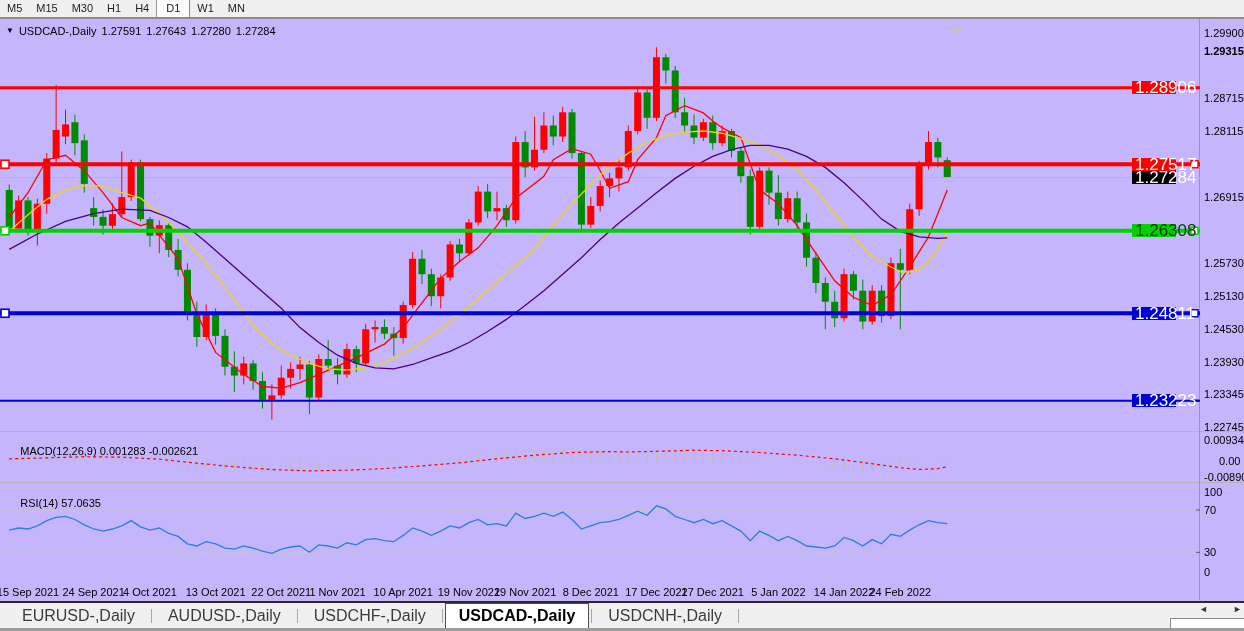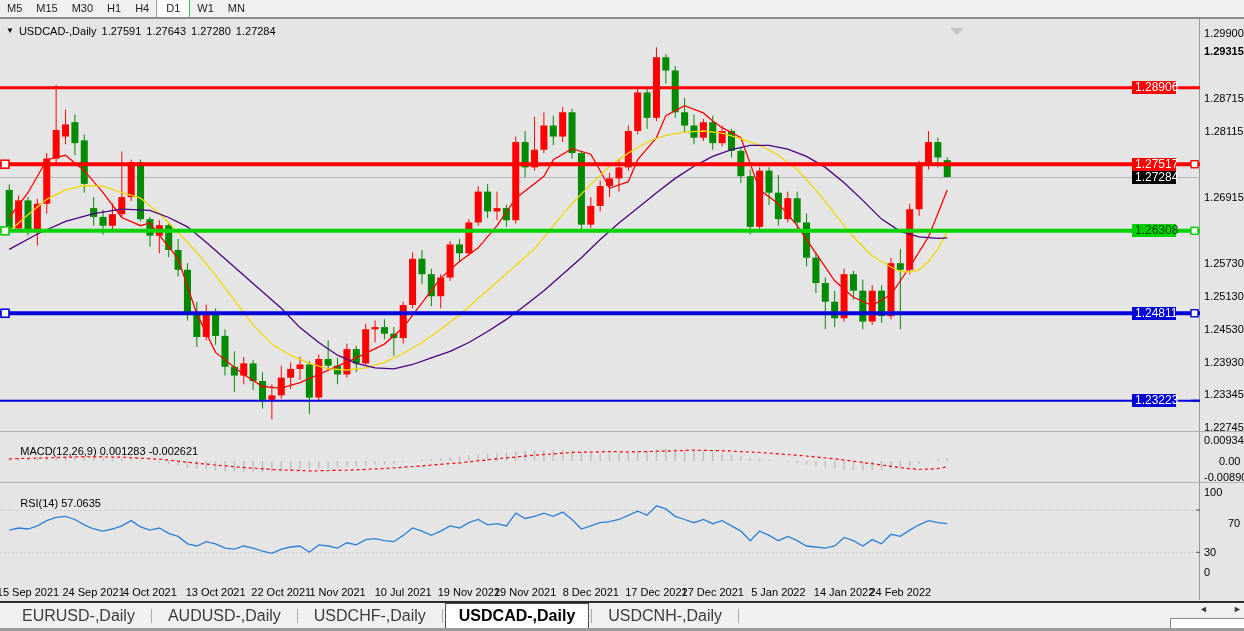--- a/index.html
+++ b/index.html
@@ -1,32 +1,32 @@
 <!DOCTYPE html>
 <html><head>
 <meta charset="utf-8">
 <style>
   html,body{margin:0;padding:0;background:#d4d0c8;}
-  #screen{position:relative;width:1244px;height:631px;background:#e5e5e5;overflow:hidden;
+  #screen{position:relative;width:1244px;height:631px;background:#c4b5fd;overflow:hidden;
           font-family:"Liberation Sans",sans-serif;font-size:11px;color:#000;}
   
   #toolbar{position:absolute;left:0;top:0;width:1244px;height:17px;background:#f0f0f0;
            border-bottom:2px solid #8c8c8c;display:flex;align-items:center;}
   .tf{padding:1px 7px;height:15px;line-height:15px;color:#222;cursor:default;}
   .tf.active{background:#fbfbfb;border-left:1px solid #9a9a9a;border-right:1px solid #22c55e;padding:1px 9px;}
   
   #titlebox{position:absolute;left:6px;top:25px;display:flex;align-items:center;gap:5px;}
   #titlebox .tri{font-size:8px;line-height:10px;color:#000;}
   #titlebox span{white-space:pre;}
   
   .indlabel{position:absolute;left:8px;color:#000;white-space:pre;}
   
   .plabel{position:absolute;left:1204px;width:40px;color:#000;font-size:11px;}
   .badge{position:absolute;left:1132px;width:44px;height:13px;line-height:13px;
-         padding-left:3px;box-sizing:border-box;font-size:12px;}
+         padding-left:3px;box-sizing:border-box;font-size:17px;}
   .dlabel{position:absolute;width:80px;text-align:center;color:#000;font-size:11px;top:586px;}
   .sclabel{position:absolute;left:1204px;color:#000;font-size:11px;}
   
   #tabbar{position:absolute;left:0;top:601px;width:1244px;height:27px;background:#f0f0f0;
           border-top:2px solid #2b2b2b;display:flex;align-items:center;padding-left:8px;box-sizing:border-box;}
   .tab{padding:4px 14px;color:#3c3c3c;font-size:16px;cursor:default;}
   .tab.active{background:#ffffff;border:1px solid #4e4e4e;font-weight:bold;color:#000;padding:3px 13px;}
   .tabsep{width:1px;height:14px;background:#a8a8a8;margin:0 2px;}
   #bottomedge{position:absolute;left:0;top:628px;width:1244px;height:3px;background:#9c9c9c;}
   .scrollarrow{position:absolute;top:604px;font-size:9px;color:#3a3a3a;cursor:default;}
@@ -416,30 +416,30 @@
       <div class="badge" style="top: 81.2396px; background: rgb(255, 0, 0); color: rgb(255, 255, 255);">1.28906</div>
       <div class="badge" style="top: 157.732px; background: rgb(255, 0, 0); color: rgb(255, 255, 255);">1.27517</div>
       <div class="badge" style="top: 224.311px; background: rgb(0, 211, 0); color: rgb(0, 64, 0);">1.26308</div>
       <div class="badge" style="top: 306.751px; background: rgb(0, 0, 216); color: rgb(255, 255, 255);">1.24811</div>
       <div class="badge" style="top: 394.202px; background: rgb(0, 0, 216); color: rgb(255, 255, 255);">1.23223</div>
       <div class="badge" style="top: 170.563px; background: rgb(0, 0, 0); color: rgb(255, 255, 255);">1.27284</div>
       <div class="sclabel" style="top: 434px;">0.009345</div>
       <div class="sclabel" style="top: 455px; padding-left: 15px;">0.00</div>
       <div class="sclabel" style="top: 471px;">-0.008902</div>
       <div class="sclabel" style="top: 486px;">100</div>
-      <div class="sclabel" style="top: 517px; margin-left: 24px;">70</div>
+      <div class="sclabel" style="top: 504px;">70</div>
       <div class="sclabel" style="top: 546px;">30</div>
       <div class="sclabel" style="top: 566px;">0</div>
       <div class="dlabel" style="left: -12px;">15 Sep 2021</div>
       <div class="dlabel" style="left: 53.66px;">24 Sep 2021</div>
       <div class="dlabel" style="left: 109.94px;">4 Oct 2021</div>
       <div class="dlabel" style="left: 175.6px;">13 Oct 2021</div>
       <div class="dlabel" style="left: 241.26px;">22 Oct 2021</div>
       <div class="dlabel" style="left: 297.54px;">1 Nov 2021</div>
-      <div class="dlabel" style="left: 363.2px;">10 Jul 2021</div>
+      <div class="dlabel" style="left: 363.2px;">10 Apr 2021</div>
       <div class="dlabel" style="left: 428.86px;">19 Nov 2021</div>
       <div class="dlabel" style="left: 485.14px;">29 Nov 2021</div>
       <div class="dlabel" style="left: 550.8px;">8 Dec 2021</div>
       <div class="dlabel" style="left: 616.46px;">17 Dec 2021</div>
       <div class="dlabel" style="left: 672.74px;">27 Dec 2021</div>
       <div class="dlabel" style="left: 738.4px;">5 Jan 2022</div>
       <div class="dlabel" style="left: 804.06px;">14 Jan 2022</div>
       <div class="dlabel" style="left: 860.34px;">24 Feb 2022</div>
     </div>
 

